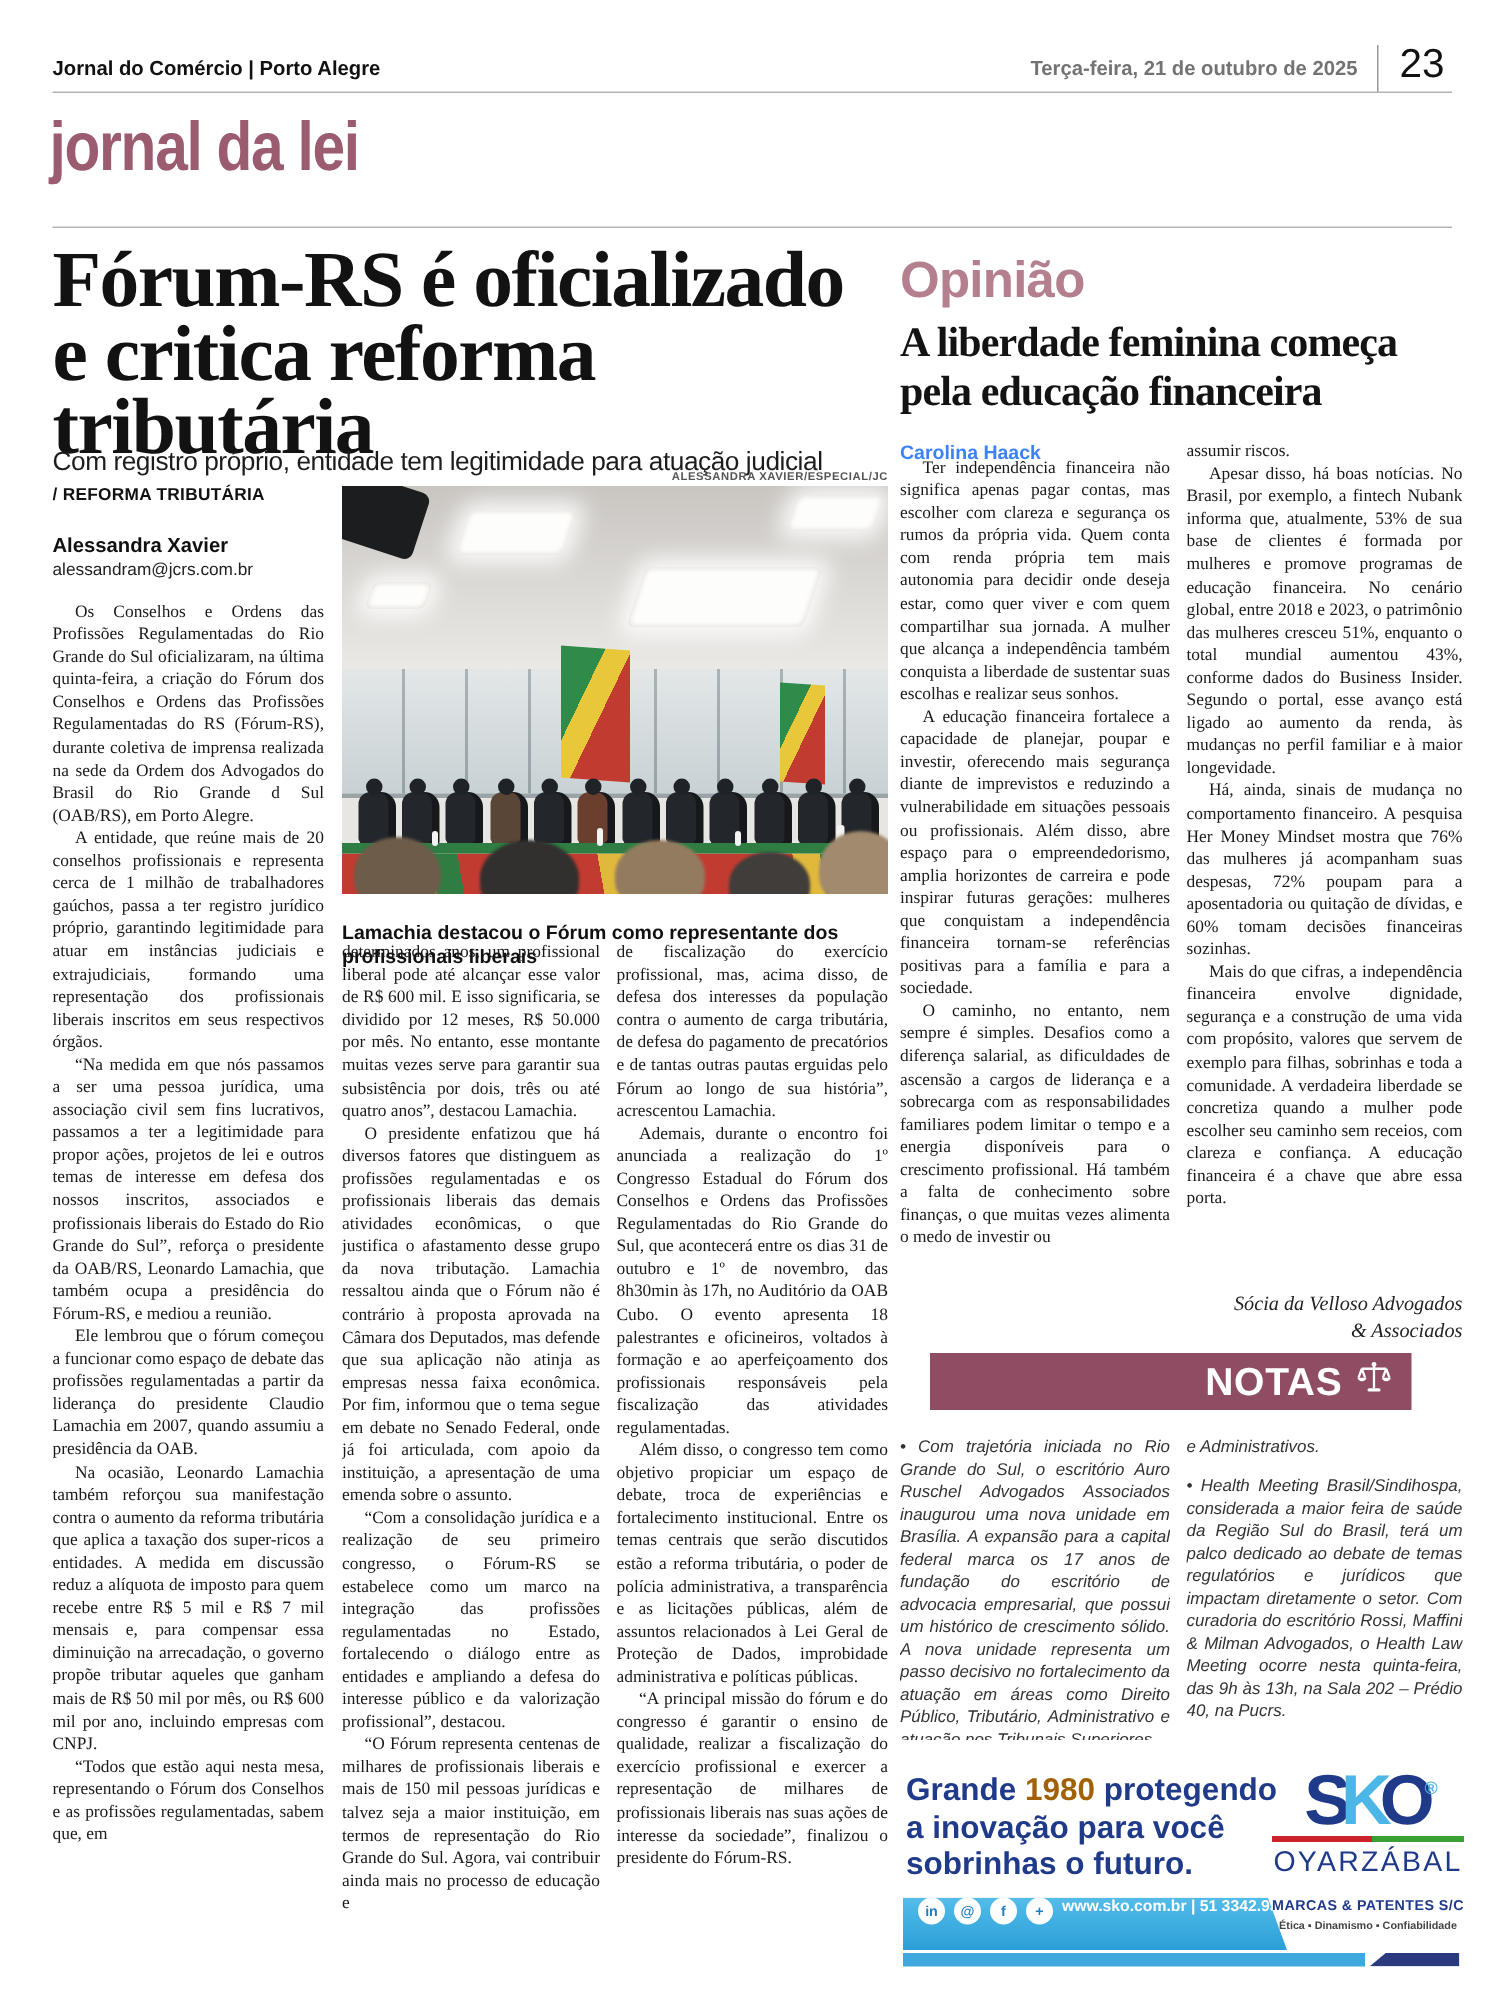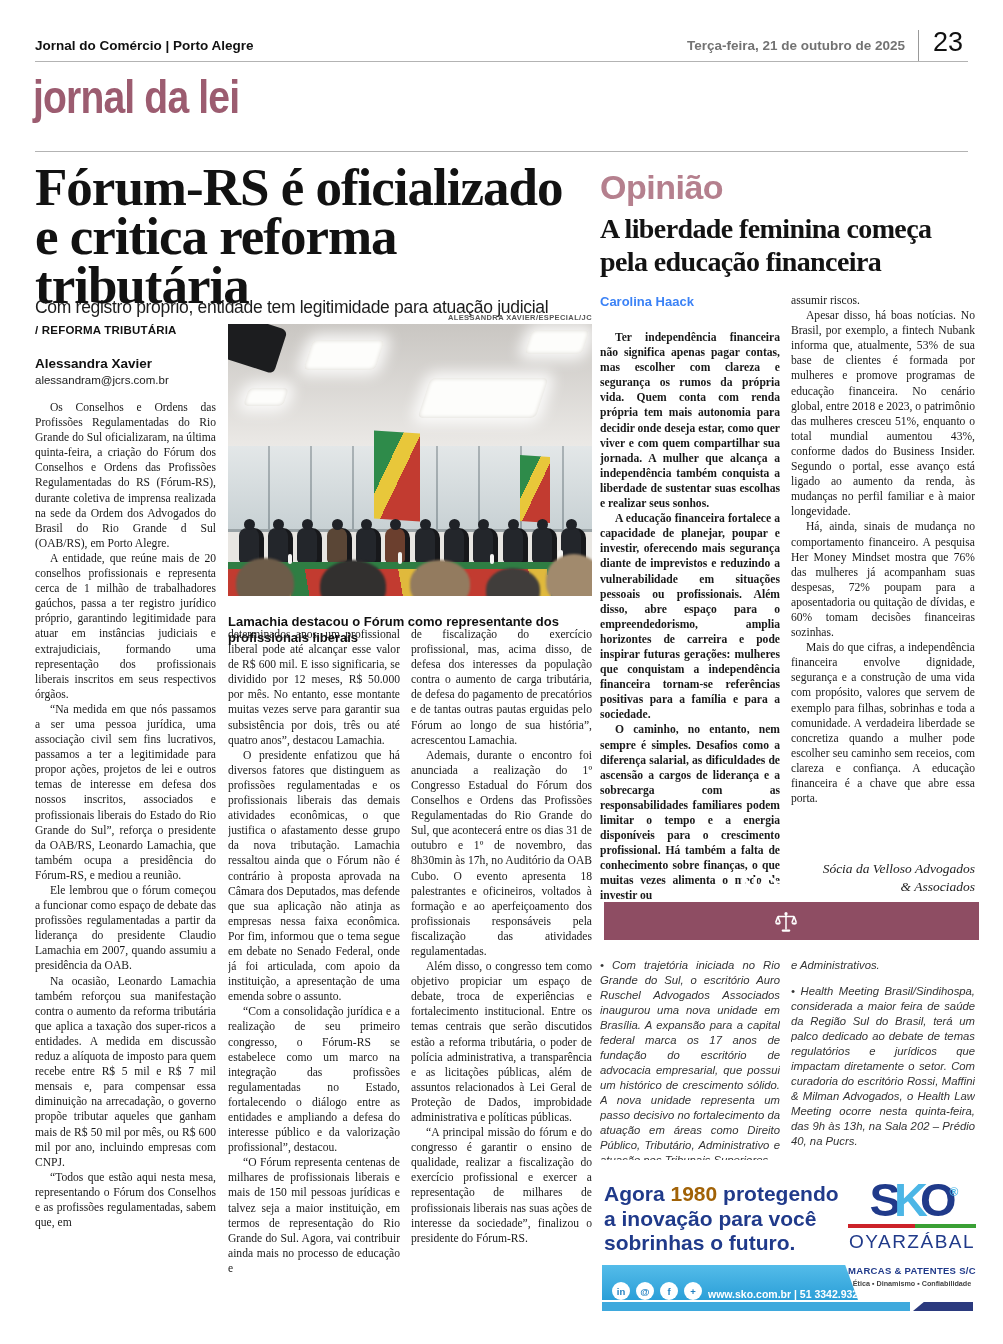--- a/index.html
+++ b/index.html
@@ -59,21 +59,21 @@
   .table-band { position:absolute; left:0; top:238px; right:0; height:44px;
                 border-top:7px solid #2f7d43;
                 background:repeating-linear-gradient(80deg, #c23b30 0 46px, #e0b93c 46px 64px, #2f7d43 64px 82px, #c23b30 82px 128px); }
   .fg-head { position:absolute; border-radius:50% 50% 40% 40%; filter:blur(1.2px); }
   .speck { position:absolute; background:#f4f4f2; border-radius:2px; }
   
   .ad-head { font-family:"Liberation Sans", sans-serif; font-size:21px; line-height:24.5px;
              font-weight:bold; color:#203a8a; }
   .ad-year { color:#a16207; }
   .ad-strip { background:linear-gradient(#54bce9, #2b9fd8); clip-path:polygon(0 0, 95% 0, 100% 100%, 0 100%);
-              display:flex; align-items:flex-end; gap:6px; padding:0 10px; }
+              display:flex; align-items:flex-start; gap:6px; padding:0 10px; }
   .soc { width:18px; height:18px; border-radius:50%; background:#fff; color:#1f7fc0;
          font-family:"Liberation Sans", sans-serif; font-size:9.5px; font-weight:bold;
          display:flex; align-items:center; justify-content:center; flex:none; }
   .ad-contact { color:#fff; font-family:"Liberation Sans", sans-serif; font-size:10.5px; font-weight:bold; white-space:nowrap; }
   .logo { text-align:center; font-family:"Liberation Sans", sans-serif; }
   .logo-sko { font-size:47px; font-weight:bold; line-height:44px; color:#203a8a; letter-spacing:-2px; }
   .logo-k { color:#4cb6e6; margin:0 -6px 0 -5px; }
   .logo-r { position:absolute; top:-8px; right:-2px; font-size:12px; color:#4cb6e6; font-weight:bold; }
   .logo-line { height:3.5px; margin:2px auto 0; width:128px;
                background:linear-gradient(90deg, #cc2229 0 52%, #3aa035 52% 100%); }
@@ -157,37 +157,37 @@
   <div class="abs col" style="left:411px; top:627px; width:181px; height:710px;">
     <p class="noind">de fiscalização do exercício profissional, mas, acima disso, de defesa dos interesses da população contra o aumento de carga tributária, de defesa do pagamento de precatórios e de tantas outras pautas erguidas pelo Fórum ao longo de sua história”, acrescentou Lamachia.</p>
     <p>Ademais, durante o encontro foi anunciada a realização do 1º Congresso Estadual do Fórum dos Conselhos e Ordens das Profissões Regulamentadas do Rio Grande do Sul, que acontecerá entre os dias 31 de outubro e 1º de novembro, das 8h30min às 17h, no Auditório da OAB Cubo. O evento apresenta 18 palestrantes e oficineiros, voltados à formação e ao aperfeiçoamento dos profissionais responsáveis pela fiscalização das atividades regulamentadas.</p>
     <p>Além disso, o congresso tem como objetivo propiciar um espaço de debate, troca de experiências e fortalecimento institucional. Entre os temas centrais que serão discutidos estão a reforma tributária, o poder de polícia administrativa, a transparência e as licitações públicas, além de assuntos relacionados à Lei Geral de Proteção de Dados, improbidade administrativa e políticas públicas.</p>
     <p>“A principal missão do fórum e do congresso é garantir o ensino de qualidade, realizar a fiscalização do exercício profissional e exercer a representação de milhares de profissionais liberais nas suas ações de interesse da sociedade”, finalizou o presidente do Fórum-RS.</p>
   </div>
 
   <div class="abs sans op-label" style="left:600px; top:168px;">Opinião</div>
   <div class="abs op-title" style="left:600px; top:212px; width:385px;">A liberdade feminina começa pela educação financeira</div>
   <div class="abs sans op-byline" style="left:600px; top:294px;">Carolina Haack</div>
-  <div class="abs col" style="left:600px; top:330px; width:180px; height:575px;font-weight:bold;">
+  <div class="abs col" style="left:600px; top:304px; width:180px; height:575px;">
     <p>Ter independência financeira não significa apenas pagar contas, mas escolher com clareza e segurança os rumos da própria vida. Quem conta com renda própria tem mais autonomia para decidir onde deseja estar, como quer viver e com quem compartilhar sua jornada. A mulher que alcança a independência também conquista a liberdade de sustentar suas escolhas e realizar seus sonhos.</p>
     <p>A educação financeira fortalece a capacidade de planejar, poupar e investir, oferecendo mais segurança diante de imprevistos e reduzindo a vulnerabilidade em situações pessoais ou profissionais. Além disso, abre espaço para o empreendedorismo, amplia horizontes de carreira e pode inspirar futuras gerações: mulheres que conquistam a independência financeira tornam-se referências positivas para a família e para a sociedade.</p>
     <p>O caminho, no entanto, nem sempre é simples. Desafios como a diferença salarial, as dificuldades de ascensão a cargos de liderança e a sobrecarga com as responsabilidades familiares podem limitar o tempo e a energia disponíveis para o crescimento profissional. Há também a falta de conhecimento sobre finanças, o que muitas vezes alimenta o medo de investir ou</p>
   </div>
   <div class="abs col" style="left:791px; top:293px; width:184px; height:537px;">
     <p class="noind">assumir riscos.</p>
     <p>Apesar disso, há boas notícias. No Brasil, por exemplo, a fintech Nubank informa que, atualmente, 53% de sua base de clientes é formada por mulheres e promove programas de educação financeira. No cenário global, entre 2018 e 2023, o patrimônio das mulheres cresceu 51%, enquanto o total mundial aumentou 43%, conforme dados do Business Insider. Segundo o portal, esse avanço está ligado ao aumento da renda, às mudanças no perfil familiar e à maior longevidade.</p>
     <p>Há, ainda, sinais de mudança no comportamento financeiro. A pesquisa Her Money Mindset mostra que 76% das mulheres já acompanham suas despesas, 72% poupam para a aposentadoria ou quitação de dívidas, e 60% tomam decisões financeiras sozinhas.</p>
     <p>Mais do que cifras, a independência financeira envolve dignidade, segurança e a construção de uma vida com propósito, valores que servem de exemplo para filhas, sobrinhas e toda a comunidade. A verdadeira liberdade se concretiza quando a mulher pode escolher seu caminho sem receios, com clareza e confiança. A educação financeira é a chave que abre essa porta.</p>
   </div>
   <div class="abs signature" style="left:791px; top:860px; width:184px;">
     <div>Sócia da Velloso Advogados</div>
     <div>&amp; Associados</div>
   </div>
 
-  <div class="abs notas-bar" style="left:604px; top:902px; width:375px; height:38px;flex-direction:column;">
+  <div class="abs notas-bar" style="left:620px; top:902px; width:321px; height:38px;">
     <span class="sans notas-title">NOTAS</span>
     <span>
       <svg width="26" height="26" viewBox="0 0 24 24">
         <g stroke="#ffffff" stroke-width="1.4" fill="none">
           <line x1="12" y1="4" x2="12" y2="18"></line>
           <line x1="4.5" y1="6" x2="19.5" y2="6"></line>
           <line x1="4.5" y1="6" x2="2.5" y2="11.5"></line>
             <line x1="4.5" y1="6" x2="6.5" y2="11.5"></line>
           <line x1="19.5" y1="6" x2="17.5" y2="11.5"></line>
             <line x1="19.5" y1="6" x2="21.5" y2="11.5"></line>
@@ -202,21 +202,21 @@
   <div class="abs notas-col" style="left:600px; top:958px; width:180px; height:202px;">
     <p>• Com trajetória iniciada no Rio Grande do Sul, o escritório Auro Ruschel Advogados Associados inaugurou uma nova unidade em Brasília. A expansão para a capital federal marca os 17 anos de fundação do escritório de advocacia empresarial, que possui um histórico de crescimento sólido. A nova unidade representa um passo decisivo no fortalecimento da atuação em áreas como Direito Público, Tributário, Administrativo e atuação nos Tribunais Superiores</p>
   </div>
   <div class="abs notas-col" style="left:791px; top:958px; width:184px; height:202px;">
     <p>e Administrativos.</p>
     <p>• Health Meeting Brasil/Sindihospa, considerada a maior feira de saúde da Região Sul do Brasil, terá um palco dedicado ao debate de temas regulatórios e jurídicos que impactam diretamente o setor. Com curadoria do escritório Rossi, Maffini &amp; Milman Advogados, o Health Law Meeting ocorre nesta quinta-feira, das 9h às 13h, na Sala 202 – Prédio 40, na Pucrs.</p>
   </div>
 
   <div class="abs" style="left:600px; top:1176px; width:378px; height:140px;">
     <div class="ad-head" style="position:absolute; left:4px; top:6px; width:250px;">
-      <span>Agora </span><span class="ad-year">1980</span><span> protegendo</span><br>
+      <span>Grande </span><span class="ad-year">1980</span><span> protegendo</span><br>
       <span>a inovação para você</span><br>
       <span>sobrinhas o futuro.</span>
     </div>
     <div class="ad-strip" style="position:absolute; left:2px; top:89px; width:256px; height:35px;">
       <span class="soc">in</span>
       <span class="soc">@</span>
       <span class="soc">f</span>
       <span class="soc">+</span>
       <span class="ad-contact">www.sko.com.br | 51 3342.9323</span>
     </div>

